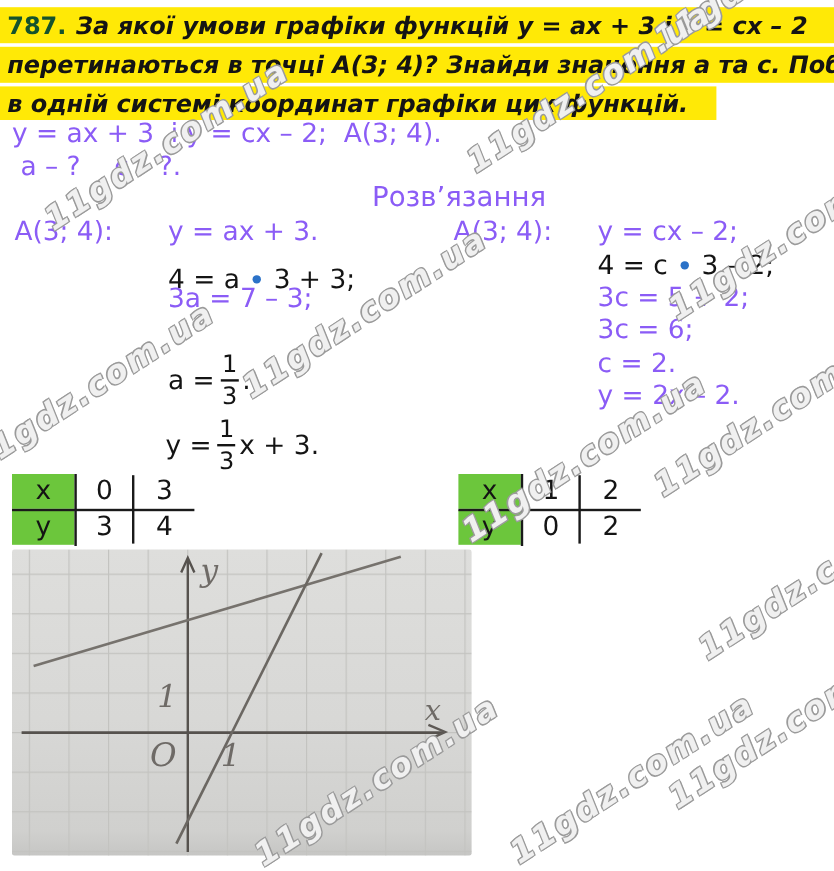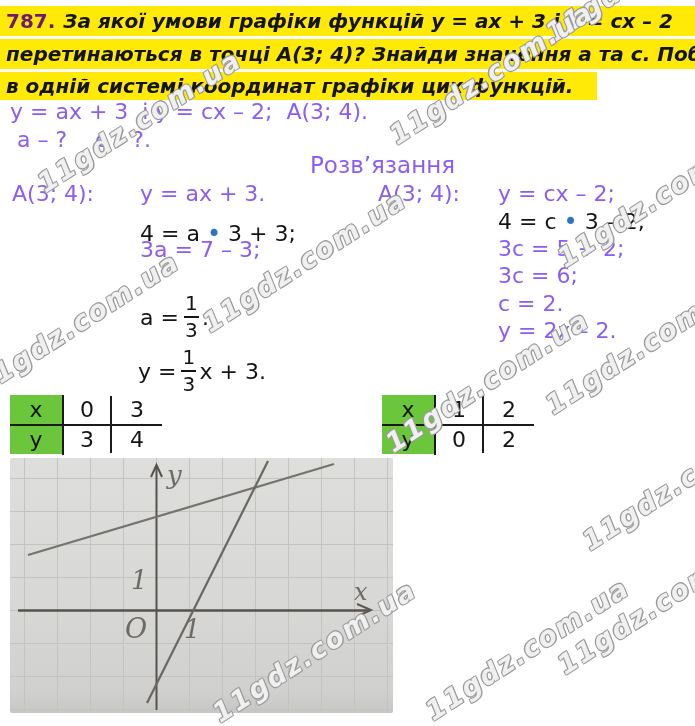--- a/index.html
+++ b/index.html
@@ -6,21 +6,21 @@
   .page{position:relative;width:695px;height:726px;background:#fff;overflow:hidden;
         font-family:"DejaVu Sans","Liberation Sans",sans-serif;color:#141414;}
 
   
   .hl{position:absolute;left:0;background:#ffe906;height:30px;line-height:30px;
       font-size:20px;font-weight:bold;font-style:italic;white-space:pre;padding-left:6px;}
   .hl-full{right:0;}
   .hl1{top:6px;}
   .hl2{top:39px;}
   .hl3{top:72px;height:28px;line-height:28px;padding-right:24px;}
-  .pnum{color:#701a75;font-style:normal;font-weight:bold;padding-right:8px;}
+  .pnum{color:#14532d;font-style:normal;font-weight:bold;padding-right:8px;}
 
   
   .t{position:absolute;font-size:22px;white-space:pre;color:#8b5cf6;}
   .title{font-size:23px;}
 
   
   .doteq{position:absolute;display:flex;align-items:center;gap:7px;font-size:22px;white-space:pre;}
   .bdot{color:#2b72c8;font-size:24px;line-height:1;}
 
   

